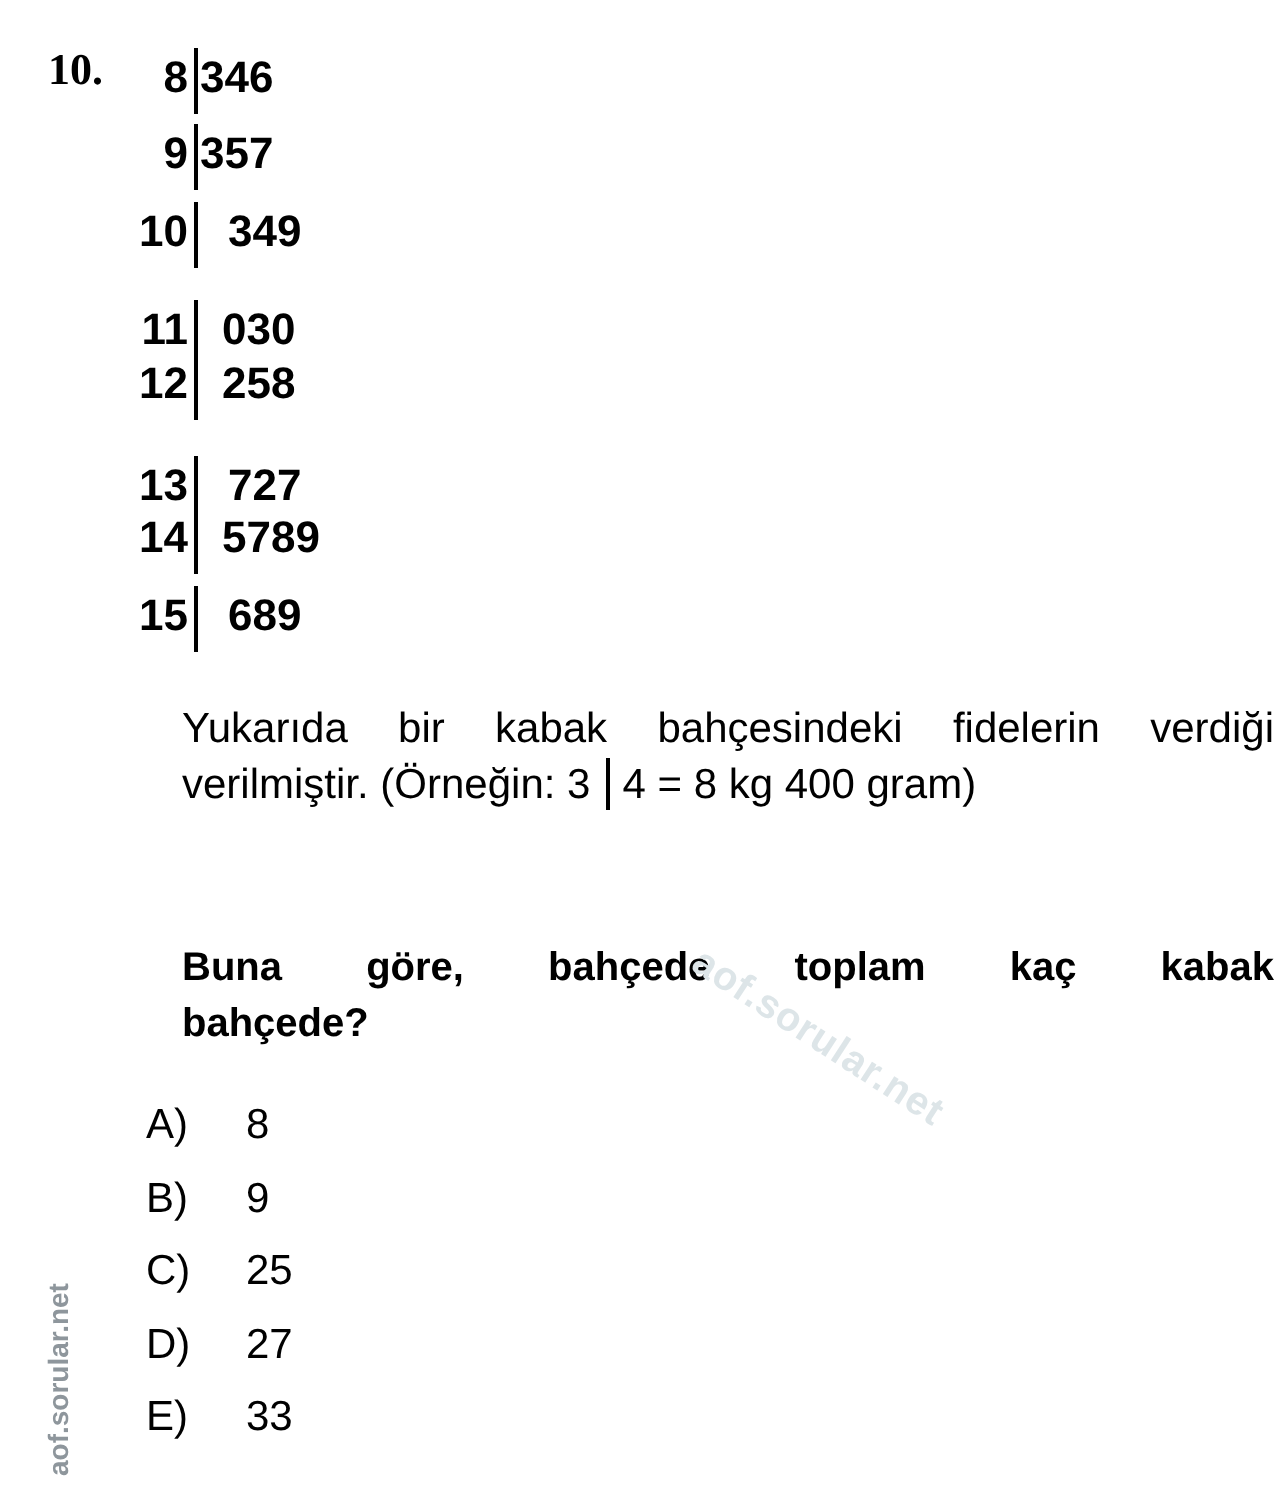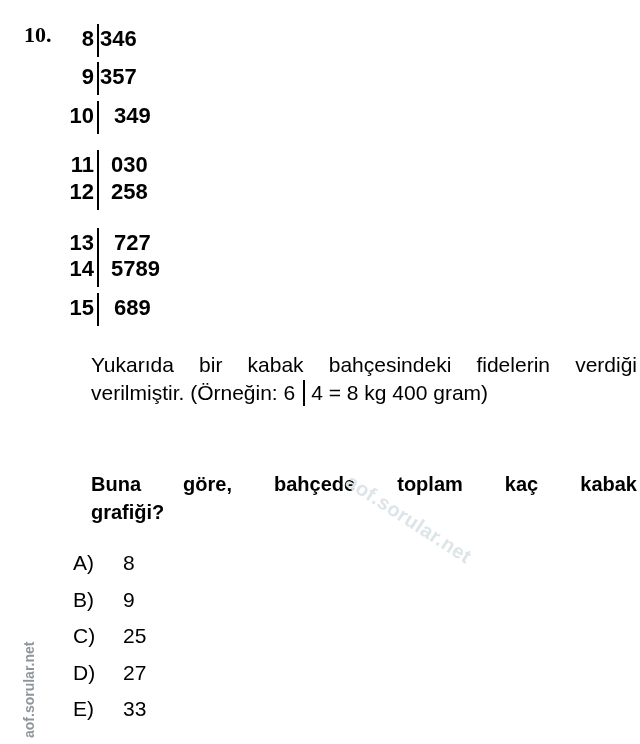--- a/index.html
+++ b/index.html
@@ -98,26 +98,26 @@
   </div>
   <div class="sl-row" style="top:269px">
     <span class="sl-stem">15</span>
     <span class="sl-bar"></span>
     <span class="sl-leaf" style="left:50px">689</span>
   </div>
 </div>
 
 <div class="para desc">
   <span class="line">Yukarıda bir kabak bahçesindeki fidelerin verdiği</span>
-  <span class="line last"><span>verilmiştir. (Örneğin: 6</span><span class="inline-bar"></span><span>4 = 8 kg 400 gram)</span></span>
+  <span class="line last"><span>verilmiştir. (Örneğin: 3</span><span class="inline-bar"></span><span>4 = 8 kg 400 gram)</span></span>
 </div>
 
 <div class="para question">
   <span class="line">Buna göre, bahçede toplam kaç kabak</span>
-  <span class="line last">grafiği?</span>
+  <span class="line last">bahçede?</span>
 </div>
 
 <div class="wm-diag">aof.sorular.net</div>
 
 <div class="options">
   <div class="opt">
     <span class="opt-letter">A)</span>
     <span class="opt-val">8</span>
   </div>
   <div class="opt">

